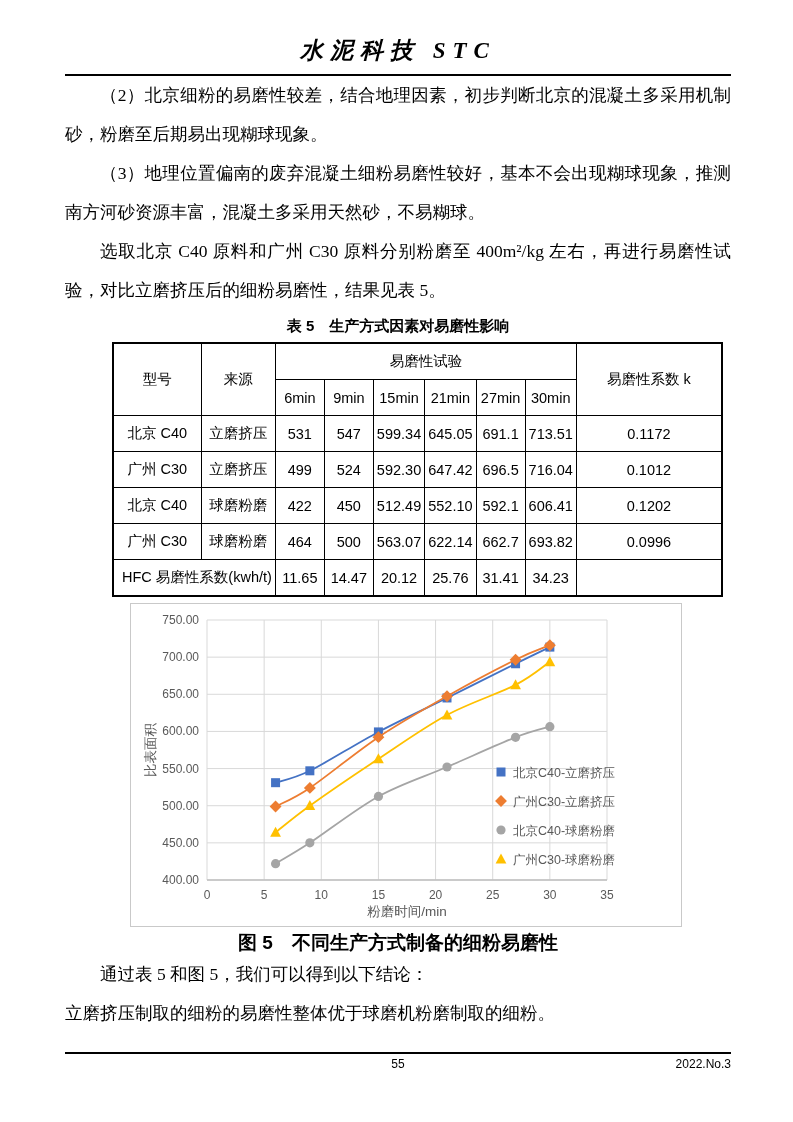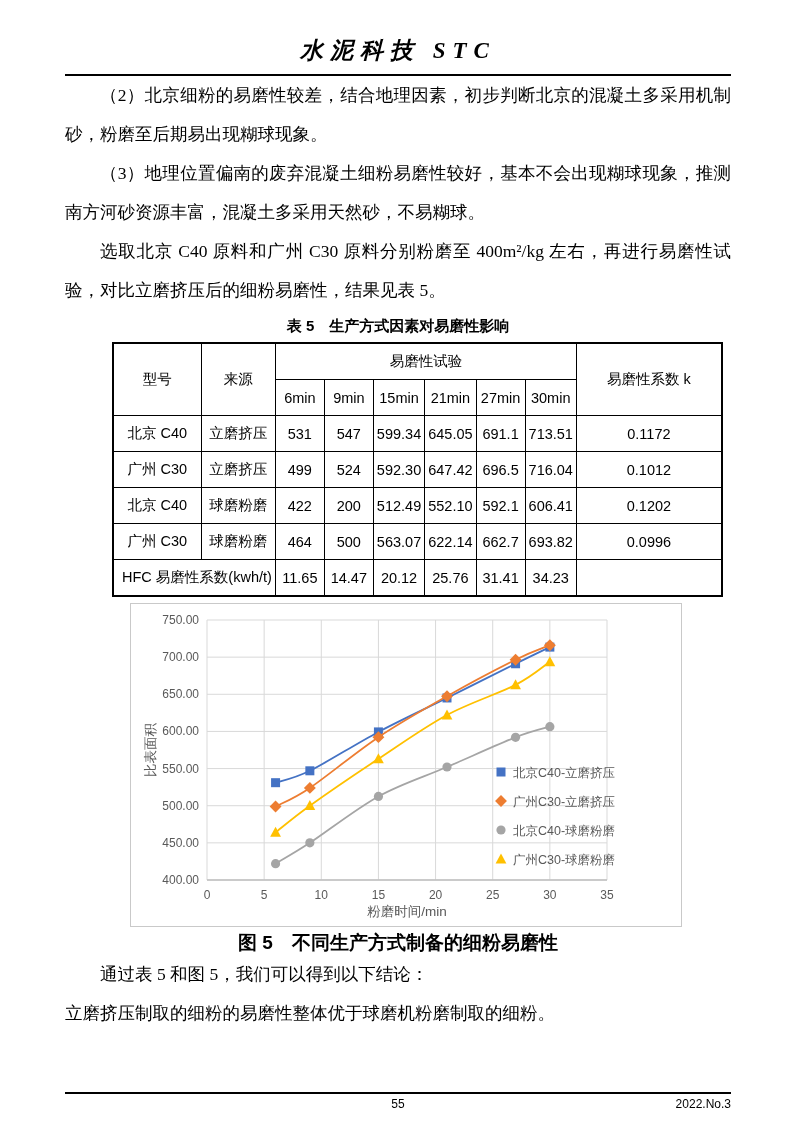--- a/index.html
+++ b/index.html
@@ -22,21 +22,21 @@
              padding:4px 3px;height:27px;font-weight:normal;white-space:nowrap;}
   table.data td.left{text-align:left;padding-left:8px;}
   .col-model{width:72px}.col-source{width:60px}.col-t{width:42px}.col-k{width:138px}
   .chart-wrap{margin:6px 0 0 65px;width:550px;height:322px;border:1px solid #c9c9c9;
               background:#fff;box-sizing:content-box;}
   svg text.tick{font-family:"Liberation Sans","DejaVu Sans",sans-serif;font-size:12px;fill:#595959;}
   svg text.axis-label{font-family:"Liberation Sans","DejaVu Sans",sans-serif;font-size:13.5px;fill:#595959;}
   svg text.legend{font-family:"Liberation Sans","DejaVu Sans",sans-serif;font-size:12.5px;fill:#595959;}
   .fig-caption{text-align:center;font-size:19px;font-weight:bold;line-height:20px;
                font-family:"Liberation Sans","DejaVu Sans",sans-serif;margin:6px 0 2px 0;}
-  .footer{position:absolute;left:65px;right:62px;top:1052px;margin-top:40px;}
+  .footer{position:absolute;left:65px;right:62px;top:1052px;}
   .footer-rule{border-top:2.5px solid #000;}
   .footer-row{position:relative;text-align:center;margin-top:3px;
               font-family:"Liberation Sans","DejaVu Sans",sans-serif;font-size:12px;}
   .footer-issue{position:absolute;right:0;top:0;}
 </style>
 </head>
 <body>
 
 <div class="page">
 
@@ -86,21 +86,21 @@
       <td>592.30</td>
       <td>647.42</td>
       <td>696.5</td>
       <td>716.04</td>
       <td>0.1012</td>
     </tr>
     <tr>
       <td>北京 C40</td>
       <td>球磨粉磨</td>
       <td>422</td>
-      <td>200</td>
+      <td>450</td>
       <td>512.49</td>
       <td>552.10</td>
       <td>592.1</td>
       <td>606.41</td>
       <td>0.1202</td>
     </tr>
     <tr>
       <td>广州 C30</td>
       <td>球磨粉磨</td>
       <td>464</td>

